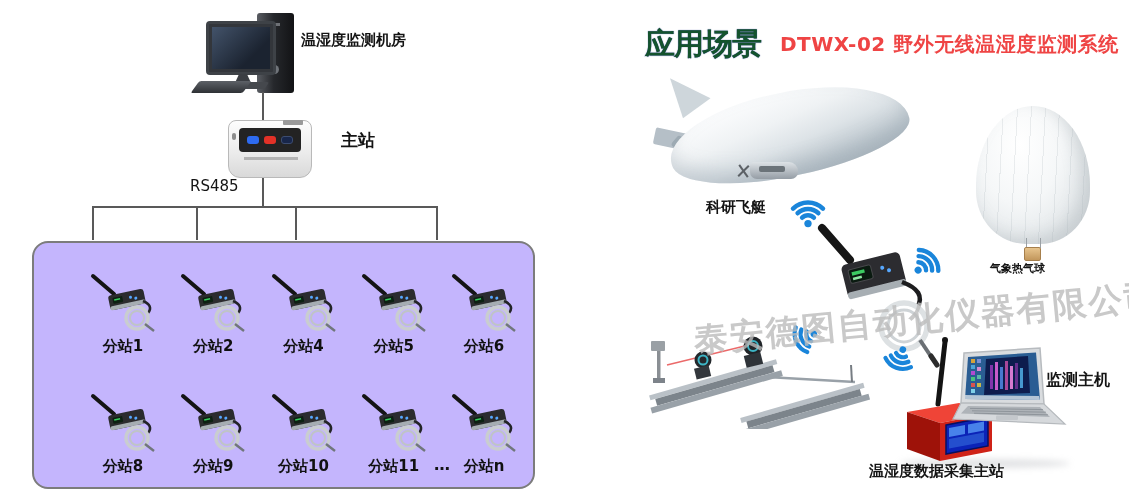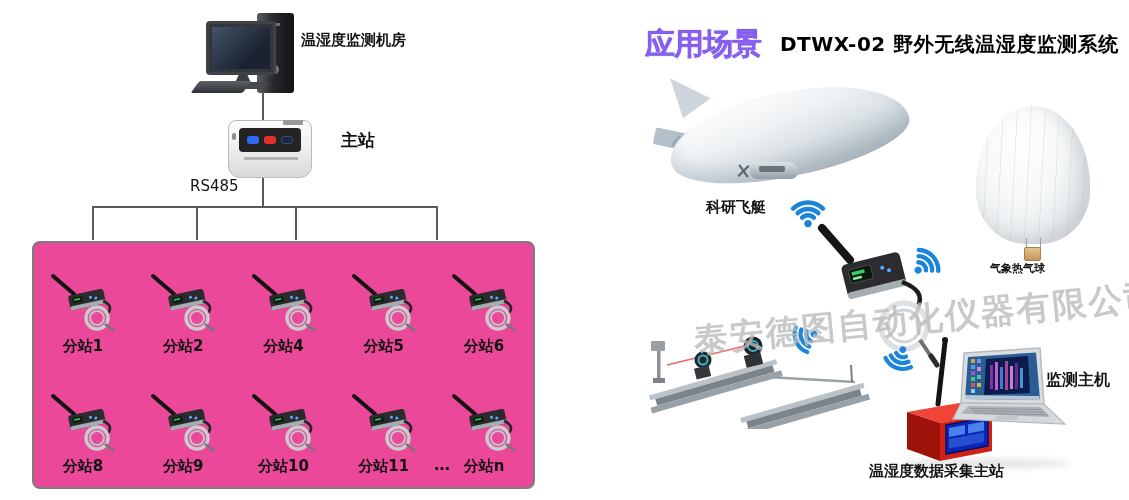--- a/index.html
+++ b/index.html
@@ -31,33 +31,33 @@
     background:linear-gradient(180deg,#fdfdfd,#ececec 55%,#d9d9d9);border:1px solid #b9b9b9;box-sizing:border-box;z-index:2;}
   .master .sticker{position:absolute;right:8px;top:-1px;width:20px;height:5px;background:#9a9a9a;border-radius:1px;}
   .master .panel{position:absolute;left:10px;top:7px;width:62px;height:24px;background:#232323;border-radius:4px;
     display:flex;align-items:center;justify-content:center;gap:5px;}
   .pill{width:12px;height:8px;border-radius:3px;}
   .pill.b{background:#2e6bf0;} .pill.r{background:#e23127;} .pill.d{background:#18264a;border:1px solid #3c4c70;box-sizing:border-box;}
   .master .tag{position:absolute;left:15px;top:36px;width:54px;height:3px;background:#b3b3b3;}
   .master .knob{position:absolute;left:3px;top:12px;width:4px;height:7px;background:#8d8d8d;border-radius:2px;}
 
   
-  .sub-box{left:32px;top:241px;width:503px;height:248px;border:2px solid #7c7c7c;border-radius:8px;
-    box-sizing:border-box;background:#ec4899;z-index:2;}
+  .sub-box{left:32px;top:241px;width:503px;height:248px;border:2px solid #7c7c7c;border-radius:16px;
+    box-sizing:border-box;background:#c4b5fd;z-index:2;padding-left:40px;}
   .sub-row{display:flex;justify-content:space-between;box-sizing:border-box;padding:0 12px;}
   .sub-row.r1{height:124px;padding-top:30px;}
   .sub-row.r2{height:120px;padding-top:26px;}
   .sub-cell{width:74px;display:flex;flex-direction:column;align-items:center;}
   .sub-label{font-size:15px;font-weight:700;color:#111;margin-top:0px;}
   .sub-ellipsis{position:absolute;left:400px;top:212px;font-size:16px;font-weight:700;letter-spacing:1px;}
 
   
-  .logo{left:645px;top:24px;font-size:30px;font-weight:900;color:#8b5cf6;letter-spacing:-1px;
+  .logo{left:645px;top:24px;font-size:30px;font-weight:900;color:#14532d;letter-spacing:-1px;
     text-shadow:0 0 1px #20308f;z-index:7;}
-  .title{left:780px;top:31px;font-size:20px;font-weight:800;color:#000000;letter-spacing:0.5px;z-index:7;}
+  .title{left:780px;top:31px;font-size:20px;font-weight:800;color:#ef4444;letter-spacing:0.5px;z-index:7;}
 
   .watermark{left:694px;top:318px;font-size:34px;font-weight:700;color:#bcbcbc;opacity:.8;
     transform:rotate(-5.5deg);transform-origin:left center;letter-spacing:2px;white-space:nowrap;z-index:5;}
 
   
   .airship{left:652px;top:78px;width:305px;height:128px;z-index:2;}
   .hull{position:absolute;left:16px;top:14px;width:242px;height:84px;
     border-radius:48% 52% 50% 50%/55% 62% 40% 44%;
     background:linear-gradient(168deg,#fbfcfd 14%,#eff2f4 38%,#dde3e7 58%,#bdc7ce 80%,#a8b3bb);
     box-shadow:inset 0 -12px 18px rgba(140,155,165,.35);transform:rotate(-12deg);}

